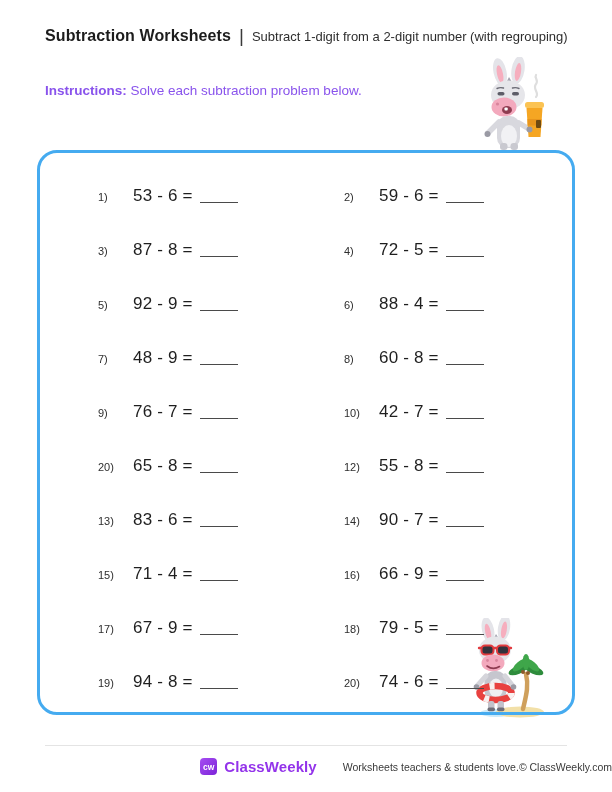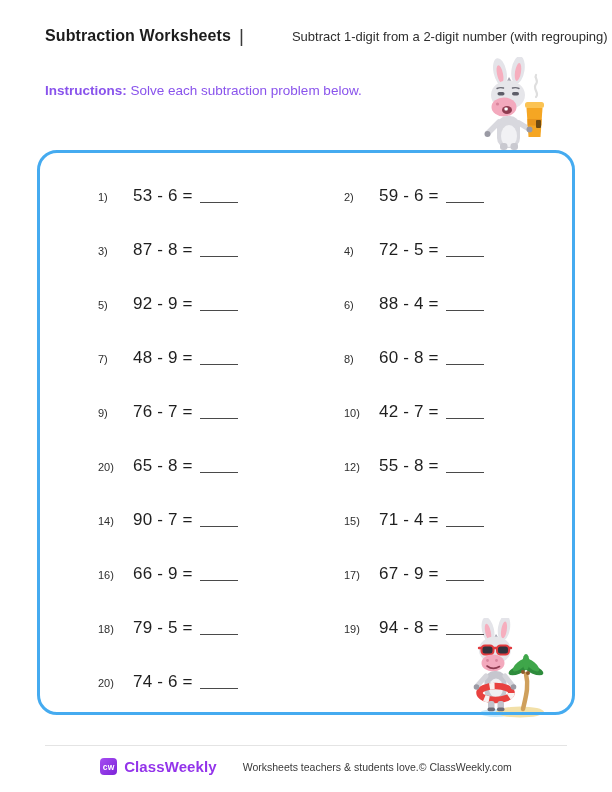--- a/index.html
+++ b/index.html
@@ -12,21 +12,21 @@
     color: #212121;
   }
 
   
   .header {
     position: absolute; left: 45px; top: 24px; right: 40px;
     display: flex; align-items: baseline; white-space: nowrap;
   }
   .header .title { font-size: 16px; font-weight: bold; color: #1c1c1c; letter-spacing: 0.1px; }
   .header .sep   { font-size: 19px; font-weight: 300; color: #3a3a3a; margin: 0 8px; position: relative; top: 1px; }
-  .header .subtitle { font-size: 13px; color: #2e2e2e; margin-left: 40px; }
+  .header .subtitle { font-size: 13px; color: #2e2e2e; }
 
   
   .instructions {
     position: absolute; left: 45px; top: 83px;
     font-size: 13.5px; color: #8953ec;
   }
   .instructions .ins-label { font-weight: bold; }
 
   
   .problems-box {
@@ -63,21 +63,21 @@
   .donkey-top    { position: absolute; left: 474px; top: 57px;  width: 86px; height: 93px;  z-index: 1; }
   .donkey-bottom { position: absolute; left: 466px; top: 618px; width: 84px; height: 100px; z-index: 1; }
 
   
   .footer-divider {
     position: absolute; left: 45px; top: 745px; width: 522px; height: 1px;
     background: #e4e4e4;
   }
   .footer {
     position: absolute; left: 0; top: 758px; width: 612px;
-    display: flex; align-items: center; justify-content: center;
+    display: flex; align-items: center; justify-content: flex-end;
   }
   .footer .logo {
     width: 17px; height: 17px; border-radius: 4px;
     background: linear-gradient(135deg, #a64df2, #7c24d8);
     color: #ffffff; font-size: 8.5px; font-weight: bold;
     display: flex; align-items: center; justify-content: center;
     margin-right: 7px; letter-spacing: 0.2px;
   }
   .footer .brand { font-size: 15px; font-weight: bold; color: #9333ea; letter-spacing: 0.1px; }
   .footer .tagline { font-size: 10.5px; color: #3a3a3a; margin-left: 26px; }
@@ -217,20 +217,25 @@
     <span class="eq">65 - 8 =</span>
     <span class="blank"></span>
   </div>
 
   <div class="problem">
     <span class="num">12)</span>
     <span class="eq">55 - 8 =</span>
     <span class="blank"></span>
   </div>
 
+  <div class="problem">
+    <span class="num">13)</span>
+    <span class="eq">83 - 6 =</span>
+    <span class="blank"></span>
+  </div>
 
   <div class="problem">
     <span class="num">14)</span>
     <span class="eq">90 - 7 =</span>
     <span class="blank"></span>
   </div>
 
   <div class="problem">
     <span class="num">15)</span>
     <span class="eq">71 - 4 =</span>

